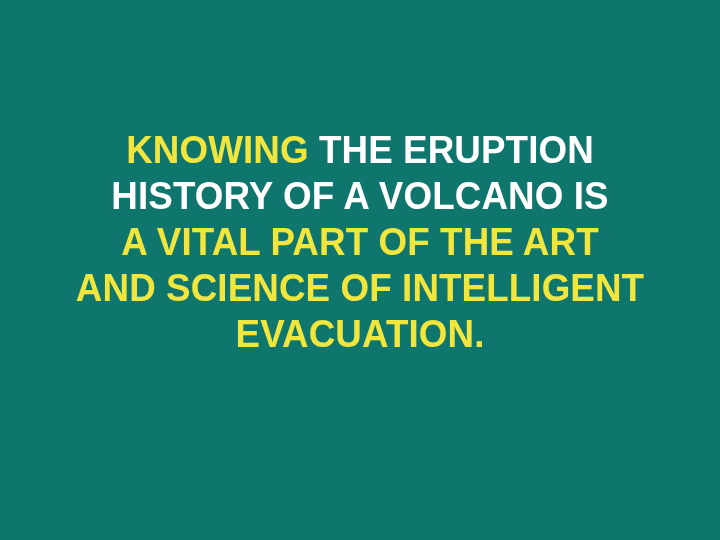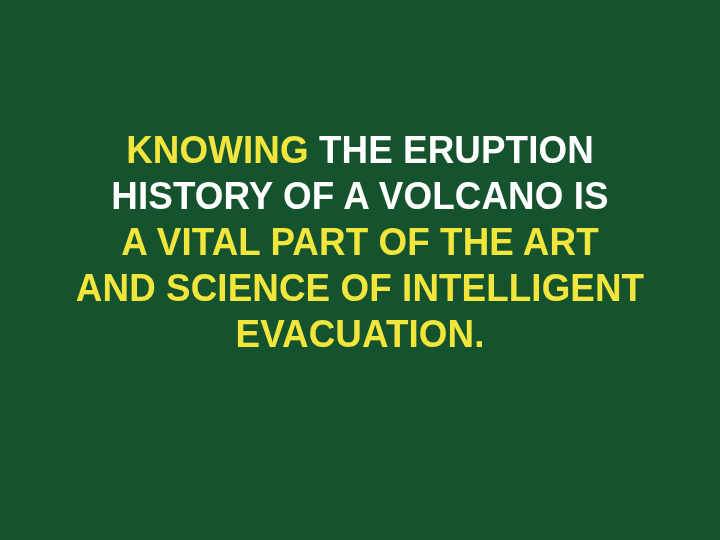--- a/index.html
+++ b/index.html
@@ -55,21 +55,21 @@
   .seg {
     white-space: pre;
   }
 
   .seg-yellow { color: #f2e63d; }
   .seg-white  { color: #ffffff; }
 </style>
 </head>
 <body style="background: rgb(0, 0, 255);">
 
-<div id="slide" style="background: #14532d; padding-left: 32px;">
+<div id="slide" style="background: #0f766e; padding-left: 32px;">
 
   <div id="text-block">
 
     <div class="slide-line">
       <span class="seg seg-yellow" style="color: rgb(242, 230, 61);">KNOWING</span><span class="seg seg-white" style="color: rgb(255, 255, 255);"> </span><span class="seg seg-white" style="color: rgb(255, 255, 255);">THE ERUPTION</span>
     </div>
 
     <div class="slide-line">
       <span class="seg seg-white" style="color: rgb(255, 255, 255);">HISTORY OF A VOLCANO IS</span>
     </div>

